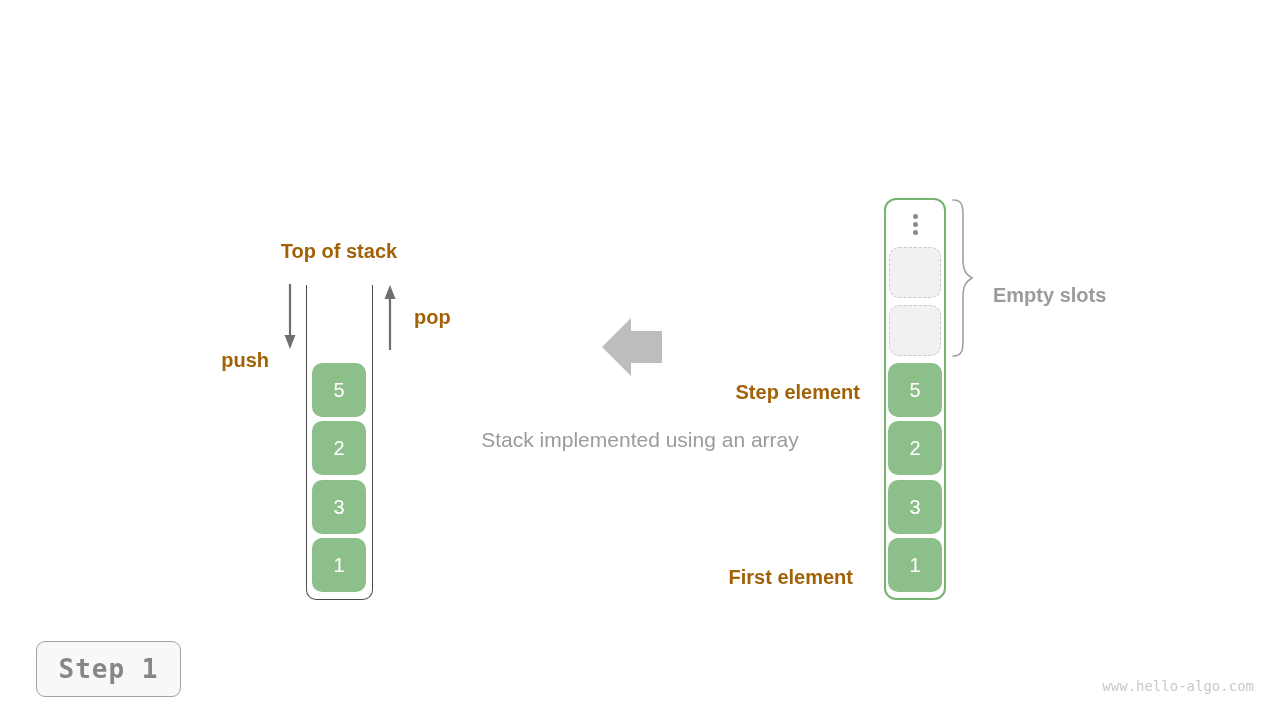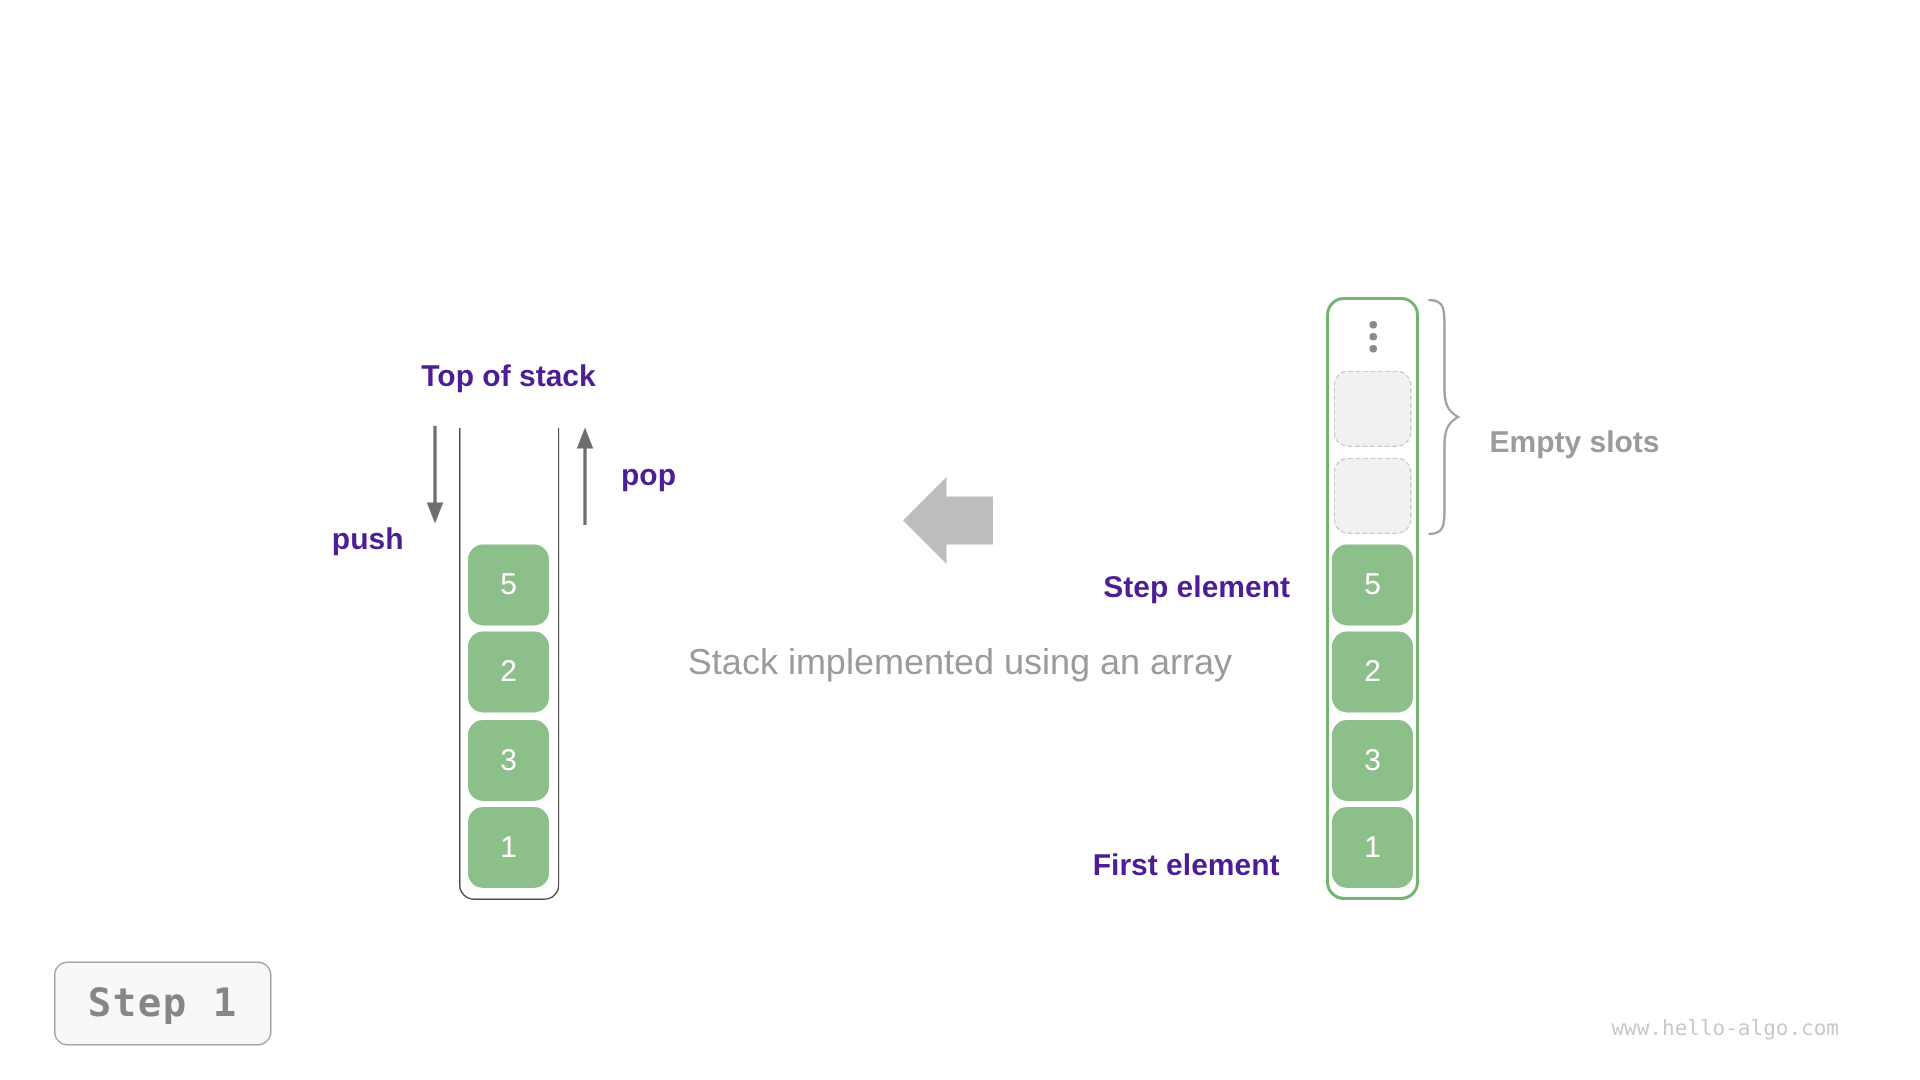--- a/index.html
+++ b/index.html
@@ -1,20 +1,20 @@
 <!DOCTYPE html>
 <html><head>
 <meta charset="utf-8">
 <style>
   html,body { margin:0; padding:0; background:#ffffff; }
   .stage {
     position:relative; width:1280px; height:720px; background:#ffffff;
     font-family:"Liberation Sans", sans-serif; overflow:hidden;
   }
-  .lbl { position:absolute; font-size:20px; font-weight:bold; color:#4c1d95; white-space:nowrap; }
+  .lbl { position:absolute; font-size:20px; font-weight:bold; color:#a16207; white-space:nowrap; }
   .muted { color:#9b9b9b; }
   .center { text-align:center; }
   .right { text-align:right; }
 
   
   .stack-container {
     position:absolute; left:306px; top:285px; width:67px; height:315px;
     border-left:1.5px solid #4d4d4d; border-right:1.5px solid #4d4d4d;
     border-bottom:1.5px solid #4d4d4d; border-radius:0 0 10px 10px;
     box-sizing:border-box; background:#ffffff;
@@ -48,21 +48,21 @@
   .svg-abs { position:absolute; }
 
   .step-badge {
     position:absolute; left:36px; top:641px; width:145px; height:56px;
     background:#f8f8f8; border:1.5px solid #a3a3a3; border-radius:9px;
     box-sizing:border-box; display:flex; align-items:center; justify-content:center;
     font-family:"DejaVu Sans Mono", monospace; font-size:26px; font-weight:bold;
     color:#868686; letter-spacing:1px;
   }
   .watermark {
-    position:absolute; right:54px; top:678px;
+    position:absolute; right:26px; top:678px;
     font-family:"DejaVu Sans Mono", monospace; font-size:14px; color:#c9c9c9;
   }
 </style>
 </head>
 <body>
 
 <div class="stage">
 
   <div class="lbl center" style="left:239px; top:240px; width:200px;">Top of stack</div>
 
@@ -85,21 +85,21 @@
   <div class="cell lc row0">5</div>
   <div class="cell lc row1">2</div>
   <div class="cell lc row2">3</div>
   <div class="cell lc row3">1</div>
 
 
   <svg class="svg-abs" style="left:602px; top:317px;" width="60" height="60" viewBox="0 0 60 60">
     <polygon points="0,30 29,1 29,14 60,14 60,46 29,46 29,59" fill="#bdbdbd"></polygon>
   </svg>
 
-  <div class="lbl muted center" style="left:340px; top:428px; width:600px; font-weight:normal; font-size:24px;">Stack implemented using an array</div>
+  <div class="lbl muted center" style="left:340px; top:428px; width:600px; font-weight:normal; font-size:21px;">Stack implemented using an array</div>
 
   <div class="lbl right" style="right:420px; top:381px;">Step element</div>
   <div class="lbl right" style="right:427px; top:566px;">First element</div>
 
   <div class="array-container"></div>
 
   <div class="ellipsis">
     <i></i>
     <i></i>
     <i></i>

